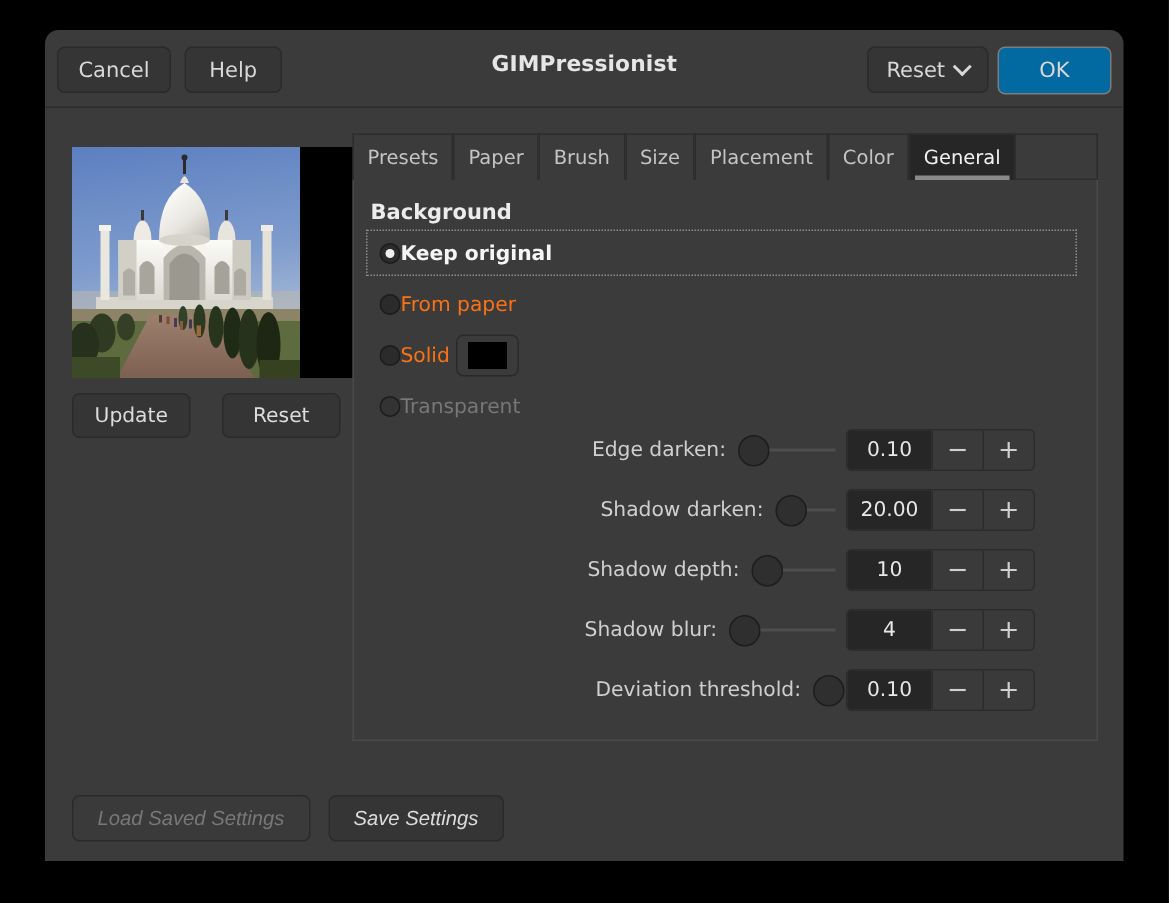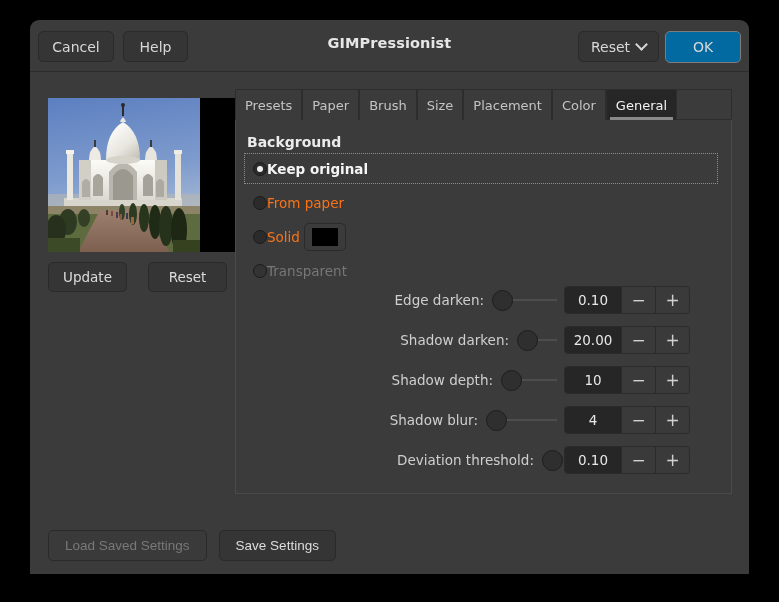--- a/index.html
+++ b/index.html
@@ -301,20 +301,21 @@
   .bbtn {
     height: 31px;
     background: #353535;
     border: 1px solid #2a2a2a;
     border-radius: 5px;
     color: #dcdcdc;
     font-size: 13.5px;
     display: flex; align-items: center; justify-content: center;
     padding: 0 16px;
     cursor: default;
+    font-style: italic;
   }
   .bbtn.disabled { color: #787878; background: #3a3a3a; }
 </style>
 </head>
 <body>
 
 <div class="dialog">
 
   <div class="headerbar">
     <button class="btn btn-cancel">Cancel</button>

